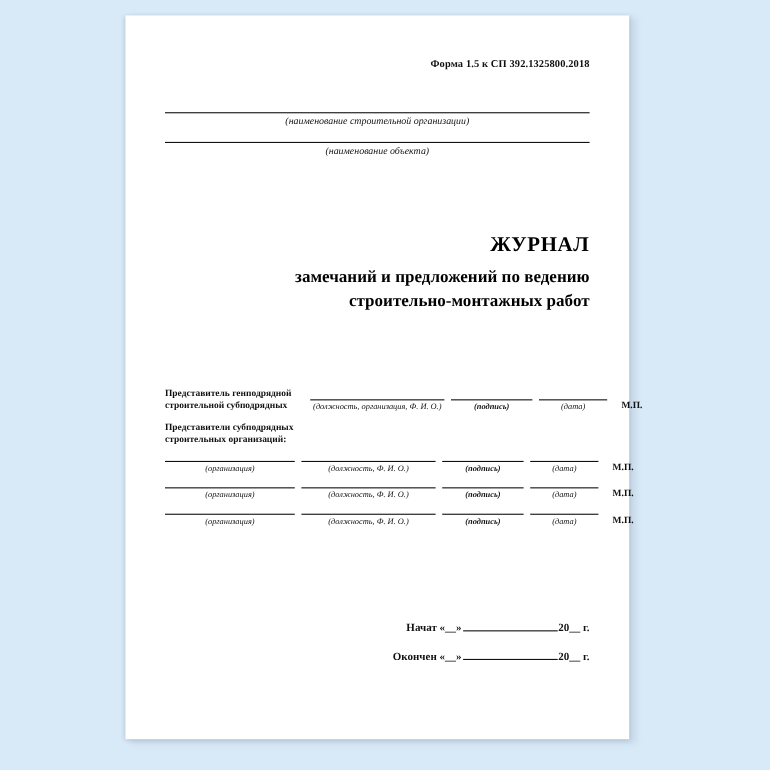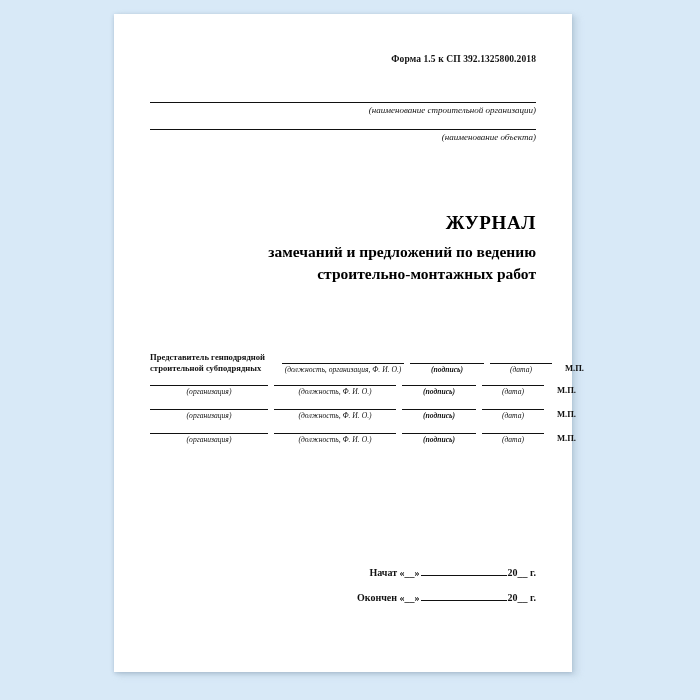--- a/index.html
+++ b/index.html
@@ -56,21 +56,21 @@
 
   .org-block {
     margin-top: 38px;
   }
   .rule {
     border-bottom: 1px solid #111;
     height: 0;
     width: 100%;
   }
   .caption {
-    text-align: right;
+    text-align: center;
     font-size: 9px;
     font-style: italic;
     color: #111;
     margin-top: 2px;
     margin-bottom: 14px;
   }
 
   .title-block {
     margin-top: 70px;
     text-align: right;
@@ -215,20 +215,24 @@
               <div class="cap">(подпись)</div>
             </div>
             <div class="fld f-date">
               <div class="line"></div>
               <div class="cap">(дата)</div>
             </div>
             <div class="mp">М.П.</div>
           </div>
         </div>
 
+        <div class="sub-label">
+          <div>Представители субподрядных</div>
+          <div>строительных организаций:</div>
+        </div>
 
         <div class="sub-rows">
 
           <div class="sig-row sub-row">
             <div class="sig-fields">
               <div class="fld f-org">
                 <div class="line"></div>
                 <div class="cap">(организация)</div>
               </div>
               <div class="fld f-post">

